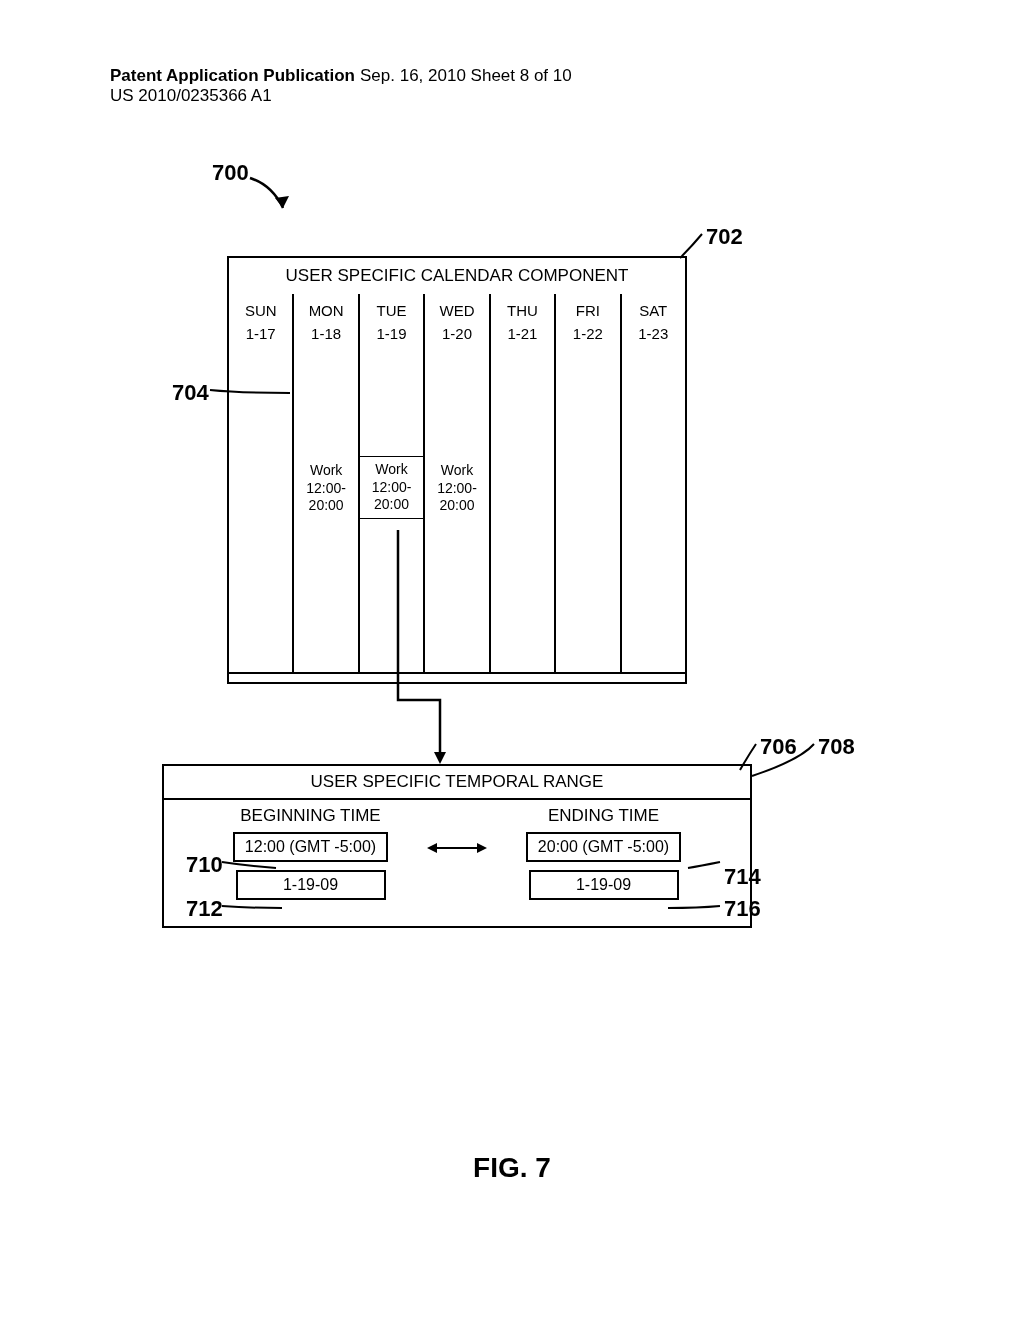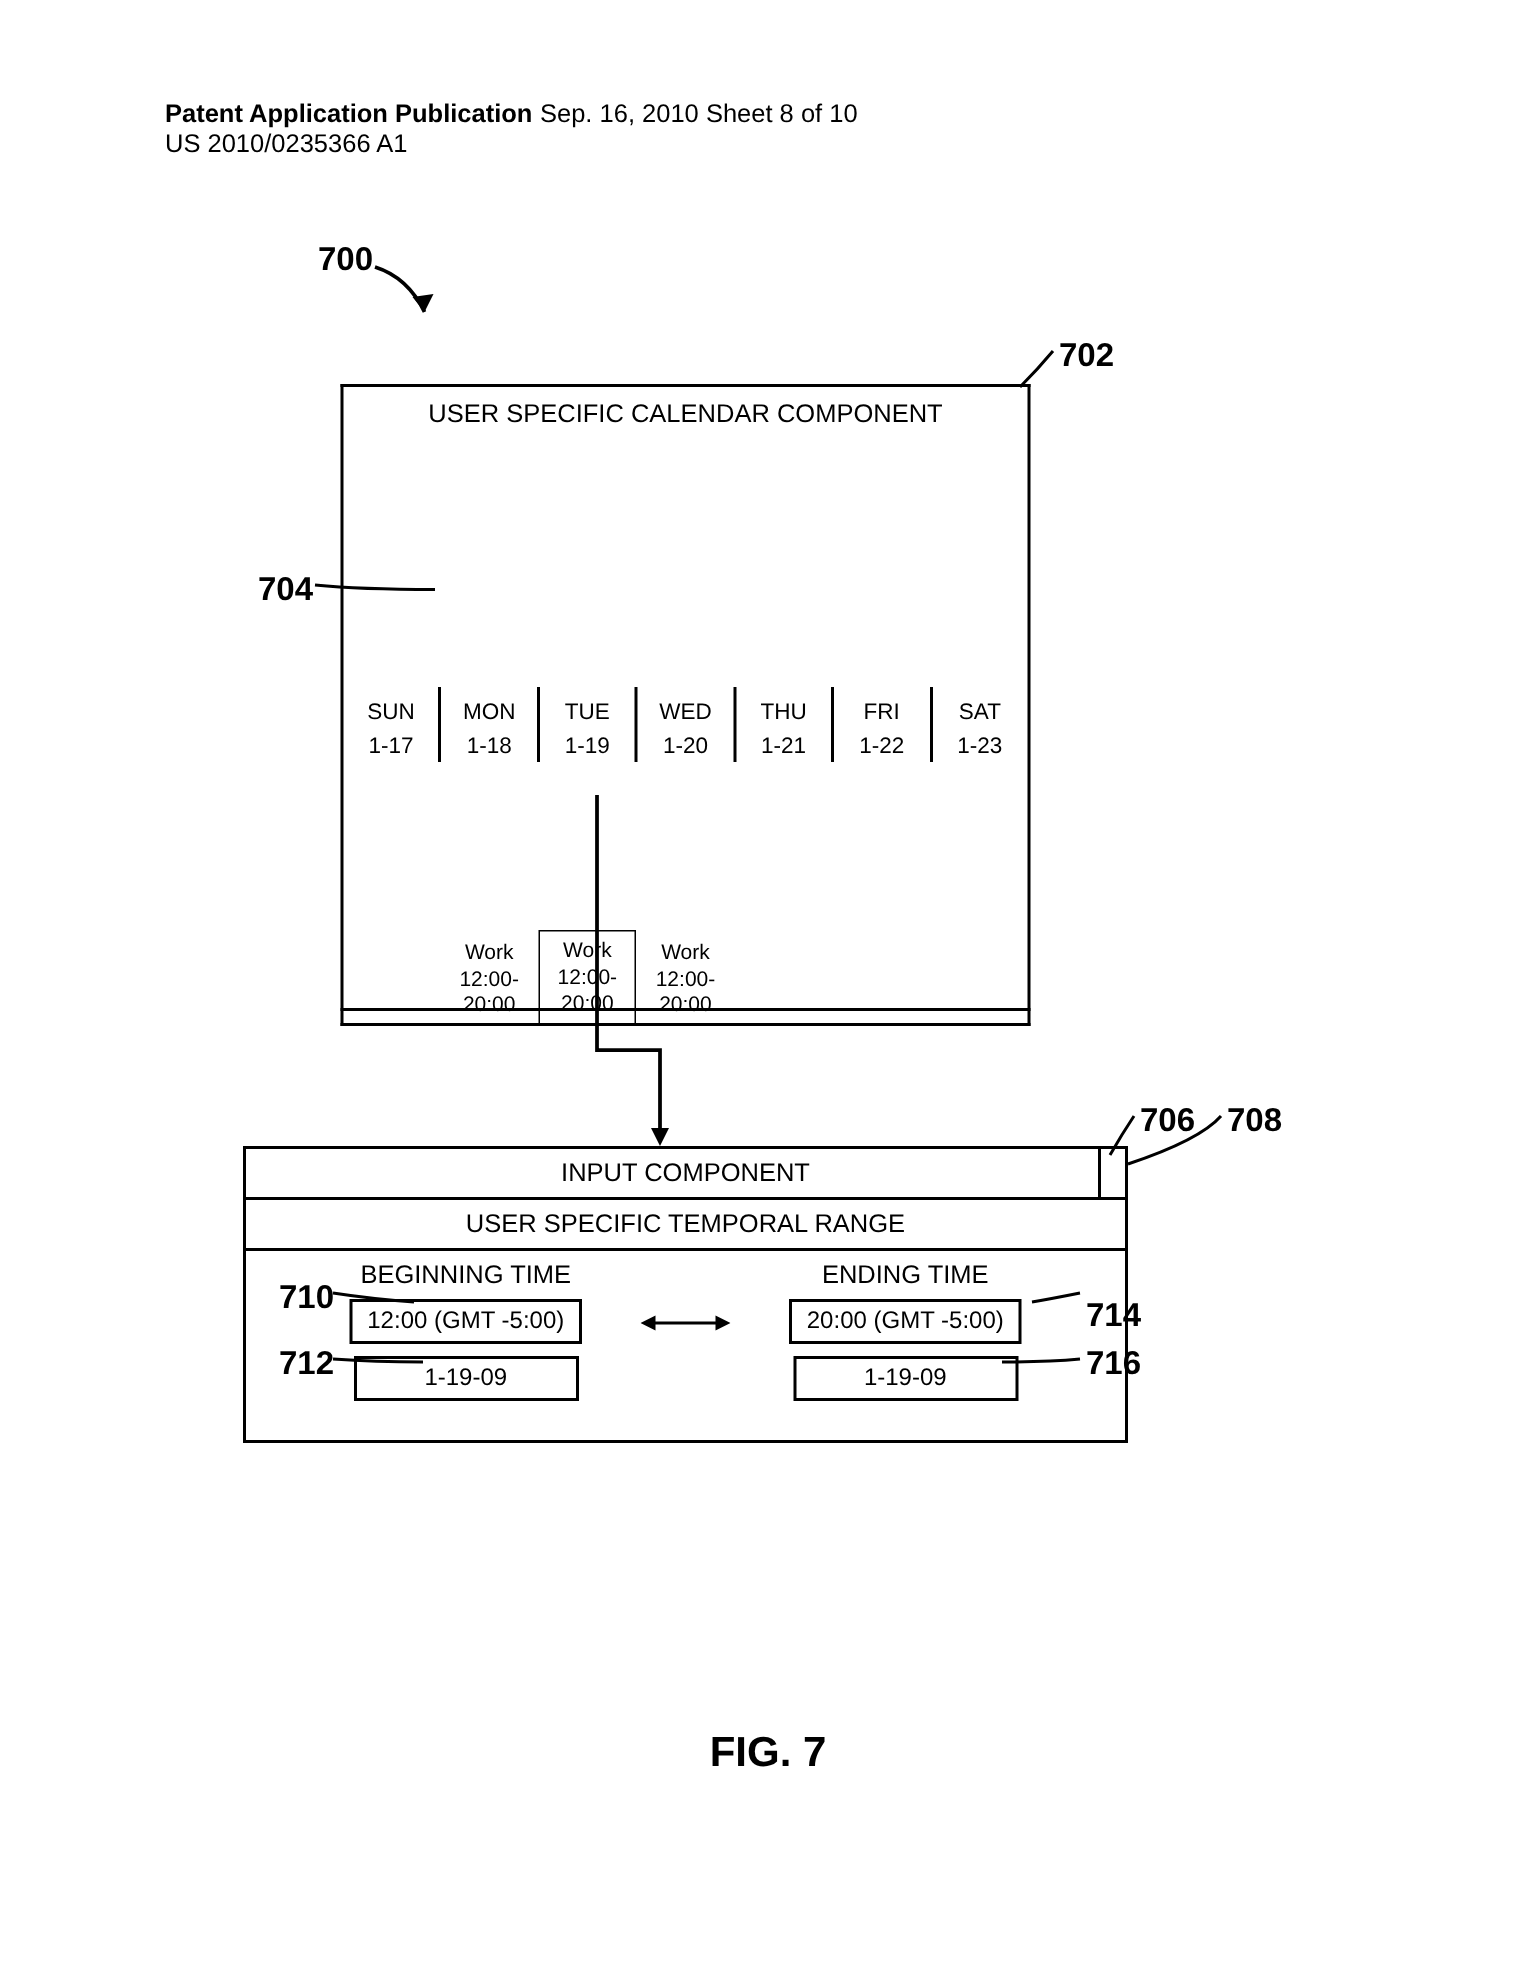--- a/index.html
+++ b/index.html
@@ -45,21 +45,20 @@
     text-align: center;
     padding: 8px 0;
     font-size: 17px;
   }
   .cal-grid {
     display: flex;
     border: 2px solid #000;
     border-top: none;
     height: 380px;
     position: relative;
-    align-items: center;
   }
   .cal-col {
     flex: 1;
     border-right: 2px solid #000;
     display: flex;
     flex-direction: column;
   }
   .cal-col:last-child { border-right: none; }
   .cal-head {
     text-align: center;
@@ -226,24 +225,20 @@
       <div class="cal-col">
         <div class="cal-head">SAT</div>
         <div class="cal-date">1-23</div>
         <div class="cal-body"></div>
       </div>
     </div>
   <div class="cal-bottom"></div>
 </div>
 
 <div class="inp-wrap">
-  <div class="inp-row1">
-    <span>INPUT COMPONENT</span>
-    <span class="tiny"></span>
-  </div>
   <div class="inp-row2">USER SPECIFIC TEMPORAL RANGE</div>
   <div class="inp-cols">
     <div class="inp-col">
       <h>BEGINNING TIME</h>
       <div class="valbox">12:00 (GMT -5:00)</div><br>
       <div class="valbox date">1-19-09</div>
     </div>
     <div class="inp-col">
       <h>ENDING TIME</h>
       <div class="valbox">20:00 (GMT -5:00)</div><br>

